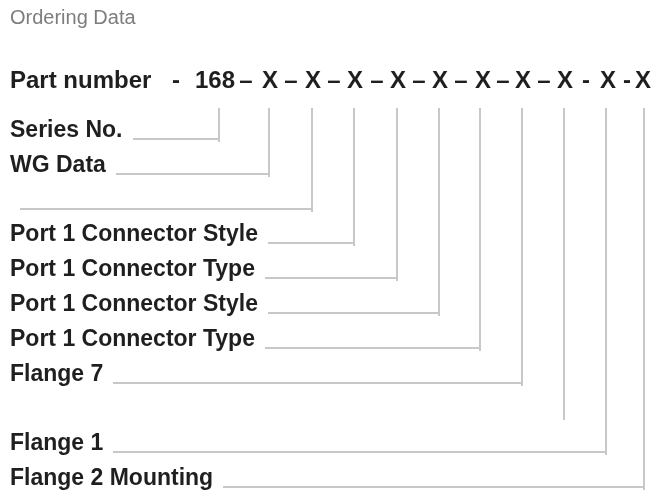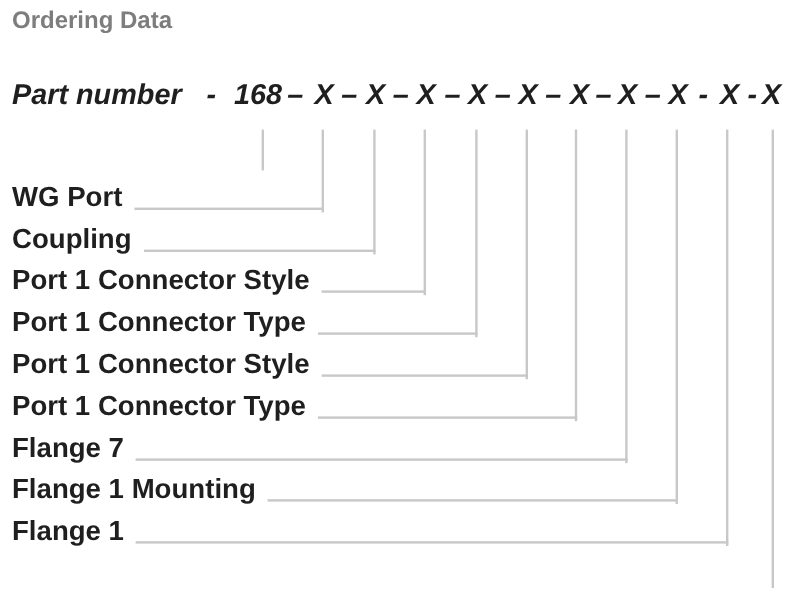--- a/index.html
+++ b/index.html
@@ -17,33 +17,32 @@
     position:relative;
     width:657px;
     height:501px;
     background:var(--bg);
     overflow:hidden;
   }
   .title{
     position:absolute;
     left:10px; top:6px;
     font-size:20px;
-    font-weight:bold;
+    font-weight:normal;
     color:var(--title);
     white-space:nowrap;
   }
   .part-row{
     position:absolute;
     left:0; top:64px;
     width:657px; height:32px;
     font-size:24px;
     font-weight:bold;
     color:var(--text);
     line-height:32px;
-    font-style:italic;
   }
   .pn-label{
     position:absolute;
     left:10px;
     white-space:nowrap;
   }
   .tok{
     position:absolute;
     transform:translateX(-50%);
     white-space:nowrap;
@@ -114,26 +113,29 @@
   <div class="vline" style="left:311px;top:108px;height:104px"></div>
   <div class="vline" style="left:353px;top:108px;height:138px"></div>
   <div class="vline" style="left:396px;top:108px;height:173px"></div>
   <div class="vline" style="left:438px;top:108px;height:208px"></div>
   <div class="vline" style="left:479px;top:108px;height:243px"></div>
   <div class="vline" style="left:521px;top:108px;height:278px"></div>
   <div class="vline" style="left:563px;top:108px;height:312px"></div>
   <div class="vline" style="left:605px;top:108px;height:347px"></div>
   <div class="vline" style="left:643px;top:108px;height:382px"></div>
 
+  <div class="field-row" style="top:114px;width:210px">
+    <span class="f-label">Series No.</span>
+    <span class="leader"></span>
+  </div>
   <div class="field-row" style="top:149px;width:260px">
-    <span class="f-label">WG Port</span>
+    <span class="f-label">WG Data</span>
     <span class="leader"></span>
   </div>
   <div class="field-row" style="top:184px;width:303px">
-    <span class="f-label">Coupling</span>
     <span class="leader"></span>
   </div>
   <div class="field-row" style="top:218px;width:345px">
     <span class="f-label">Port 1 Connector Style</span>
     <span class="leader"></span>
   </div>
   <div class="field-row" style="top:253px;width:388px">
     <span class="f-label">Port 1 Connector Type</span>
     <span class="leader"></span>
   </div>
@@ -142,22 +144,22 @@
     <span class="leader"></span>
   </div>
   <div class="field-row" style="top:323px;width:471px">
     <span class="f-label">Port 1 Connector Type</span>
     <span class="leader"></span>
   </div>
   <div class="field-row" style="top:358px;width:513px">
     <span class="f-label">Flange 7</span>
     <span class="leader"></span>
   </div>
-  <div class="field-row" style="top:392px;width:555px">
-    <span class="f-label">Flange 1 Mounting</span>
+  <div class="field-row" style="top:427px;width:597px">
+    <span class="f-label">Flange 1</span>
     <span class="leader"></span>
   </div>
-  <div class="field-row" style="top:427px;width:597px">
-    <span class="f-label">Flange 1</span>
+  <div class="field-row" style="top:462px;width:635px">
+    <span class="f-label">Flange 2 Mounting</span>
     <span class="leader"></span>
   </div>
 
 </div>
 
 </body></html>

